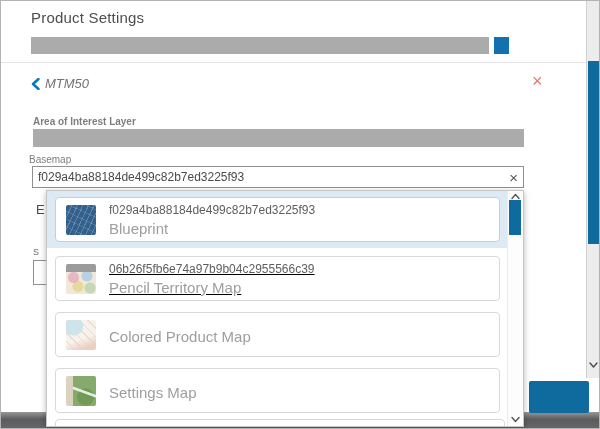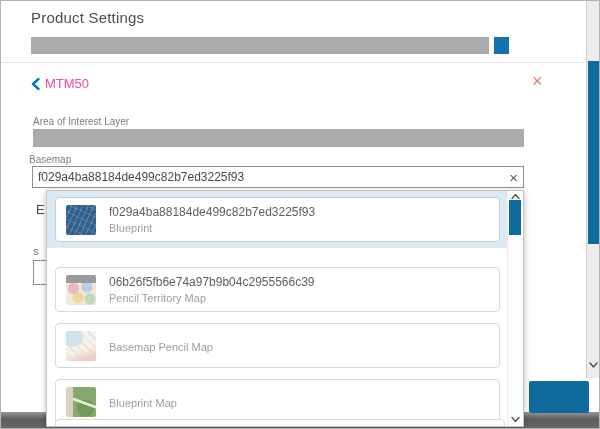--- a/index.html
+++ b/index.html
@@ -9,25 +9,25 @@
     background:#ffffff; border:1px solid #b3b3b3;
     font-family:"Liberation Sans", sans-serif;
   }
   .page-title { position:absolute; left:30px; top:8px; font-size:15px; color:#4d4d4d; letter-spacing:.2px; }
   .progress-bar { position:absolute; left:30px; top:36px; width:458px; height:17px; background:#ababab; }
   .progress-square { position:absolute; left:493px; top:36px; width:15px; height:17px; background:#1371b0; }
   .divider { position:absolute; left:0; top:61px; width:587px; border-top:1px solid #e4e4e4; }
 
   .panel-header-back { position:absolute; left:30px; top:75px; display:flex; align-items:center; cursor:pointer; }
   .back-chevron { width:9px; height:12px; margin-right:5px; }
-  .back-label { font-size:13px; color:#ec4899; }
+  .back-label { font-size:13px; color:#737373;font-style:italic; }
   .close-x { position:absolute; left:531px; top:71px; font-size:18px; font-weight:300; color:#e07b66; cursor:pointer; line-height:18px; }
 
   .field-label { position:absolute; font-size:10px; color:#7e7e7e; }
-  .lbl-aoi { left:32px; top:115px; }
+  .lbl-aoi { left:32px; top:115px;font-weight:bold; }
   .aoi-bar { position:absolute; left:32px; top:128px; width:491px; height:18px; background:#ababab; }
   .lbl-basemap { left:28px; top:153px; }
 
   .basemap-input-wrap { position:absolute; left:31px; top:165px; width:492px; height:22px; background:#fff; border:1px solid #8f8f8f; }
   .basemap-input {
     width:100%; height:100%; border:none; outline:none; background:transparent;
     font-family:"Liberation Sans", sans-serif; font-size:12px; color:#4a4a4a; padding:0 22px 0 5px;
   }
   .input-clear { position:absolute; right:5px; top:1px; font-size:15px; color:#5a5a5a; cursor:pointer; line-height:19px; }
 
@@ -48,30 +48,30 @@
 
   
   .dropdown {
     position:absolute; left:45px; top:189px; width:478px; height:237px;
     background:#fff; border:1px solid #c6c6c6; box-shadow:0 2px 6px rgba(0,0,0,.28);
     z-index:5; overflow:hidden;
   }
   .dd-list { position:absolute; left:0; top:0; width:461px; }
   .dd-row { margin:11px 8px 0; cursor:pointer; }
   .dd-row.selected { margin:0; padding:6px 8px; background:#ddeaf4; }
-  .dd-row.selected + .dd-row { margin-top:19px; }
+  .dd-row.selected + .dd-row { margin-top:8px;text-decoration:underline; }
   .dd-card {
     display:flex; align-items:center; background:#fff;
     border:1px solid #d9d9d9; border-radius:4px; padding:7px 10px; height:45px;
   }
   .dd-row.selected .dd-card { border-color:#bdd2e0; }
   .dd-thumb { width:30px; height:30px; flex:0 0 30px; margin-right:13px; border-radius:2px; }
   .dd-texts { display:flex; flex-direction:column; justify-content:center; }
   .dd-id { font-size:12px; color:#5e5e5e; }
-  .dd-name { font-size:11px; color:#9e9e9e; margin-top:3px; }
+  .dd-name { font-size:15px; color:#9e9e9e; margin-top:3px; }
 
   .thumb-blueprint { background:
       repeating-linear-gradient(115deg, rgba(255,255,255,.22) 0 1px, transparent 1px 5px),
       repeating-linear-gradient(25deg, rgba(255,255,255,.14) 0 1px, transparent 1px 7px),
       #31608d; }
   .thumb-charted-territory { background:
       linear-gradient(#9b9b9b 0 8px, transparent 8px),
       radial-gradient(circle at 25% 45%, #e6b8c2 0 5px, transparent 6px),
       radial-gradient(circle at 70% 40%, #b9cfe4 0 5px, transparent 6px),
       radial-gradient(circle at 40% 75%, #e9d79e 0 5px, transparent 6px),
@@ -156,29 +156,29 @@
         <div class="dd-texts">
           <span class="dd-id">06b26f5fb6e74a97b9b04c2955566c39</span>
           <span class="dd-name">Pencil Territory Map</span>
         </div>
       </div>
     </div>
         <div class="dd-row">
       <div class="dd-card">
         <div class="dd-thumb thumb-colored-pencil"></div>
         <div class="dd-texts">
-          <span class="dd-name">Basemap Pencil Map</span>
+          <span class="dd-name">Colored Product Map</span>
         </div>
       </div>
     </div>
         <div class="dd-row">
       <div class="dd-card">
         <div class="dd-thumb thumb-community"></div>
         <div class="dd-texts">
-          <span class="dd-name">Blueprint Map</span>
+          <span class="dd-name">Settings Map</span>
         </div>
       </div>
     </div>
       </div>
     <div class="dd-partial"></div>
     <div class="dd-scrollbar">
       <svg class="dd-scroll-up" viewBox="0 0 9 7">
         <polyline points="1,5.5 4.5,1.5 8,5.5" fill="none" stroke="#555555" stroke-width="1.4" stroke-linecap="round" stroke-linejoin="round"></polyline>
       </svg>
       <div class="dd-scroll-thumb"></div>

